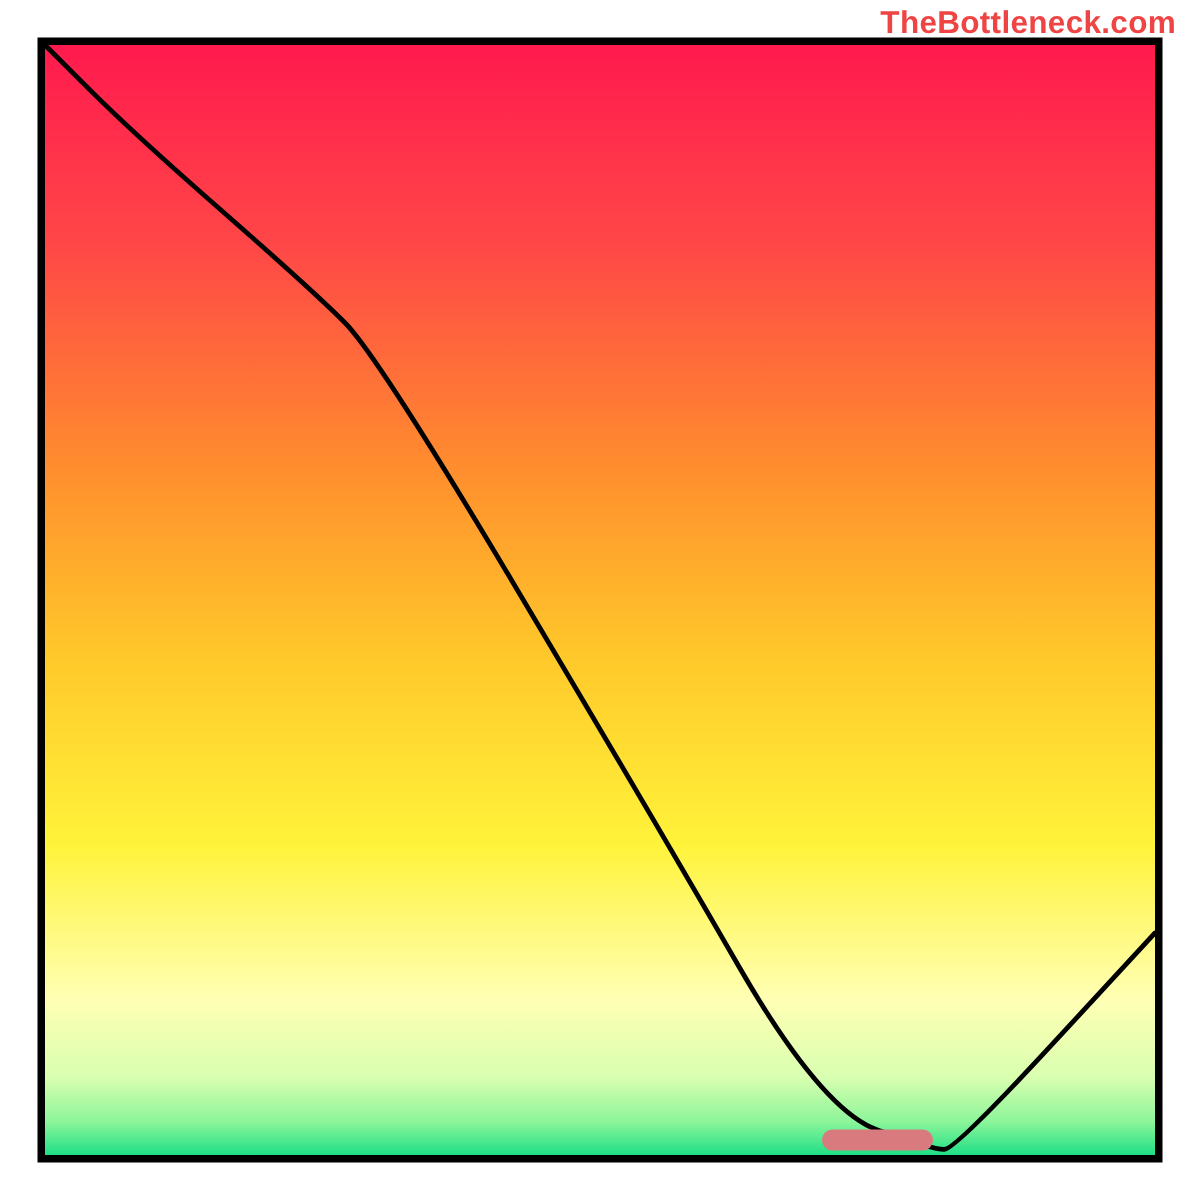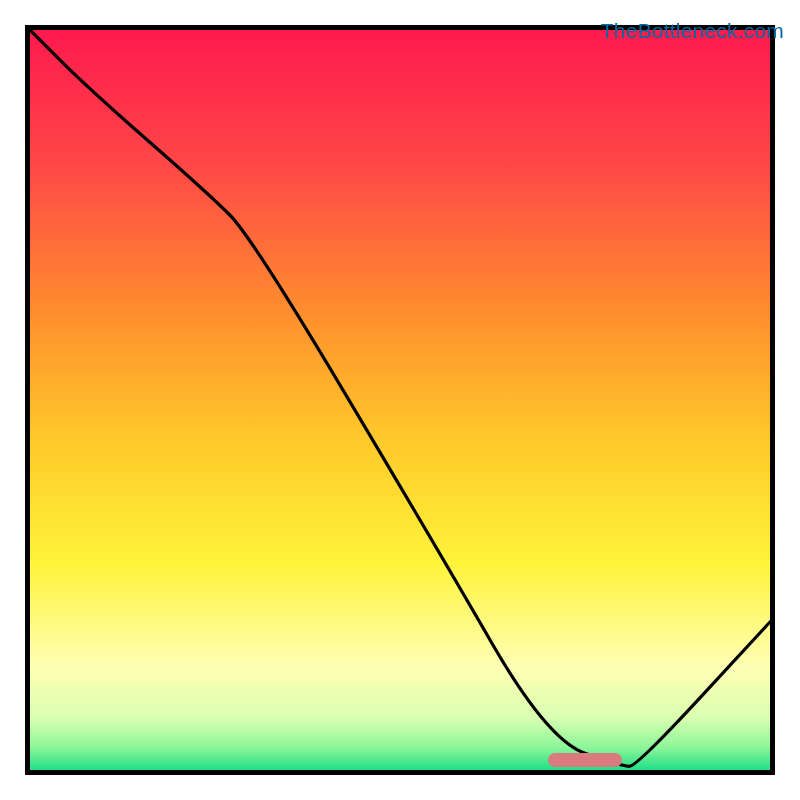--- a/index.html
+++ b/index.html
@@ -8,25 +8,24 @@
     width: 800px;
     height: 800px;
     background: #ffffff;
     font-family: Arial, Helvetica, sans-serif;
   }
   .watermark {
     position: absolute;
     top: 4px;
     right: 16px;
     font-size: 21px;
-    font-weight: 400;
-    color: #0369a1;
+    font-weight: 700;
+    color: #ef4444;
     letter-spacing: 0.2px;
     z-index: 10;
-    margin-top: 15px;
   }
   .plot {
     position: absolute;
     left: 25px;
     top: 25px;
     width: 750px;
     height: 750px;
     border: 5px solid #000;
     box-sizing: border-box;
     overflow: hidden;

